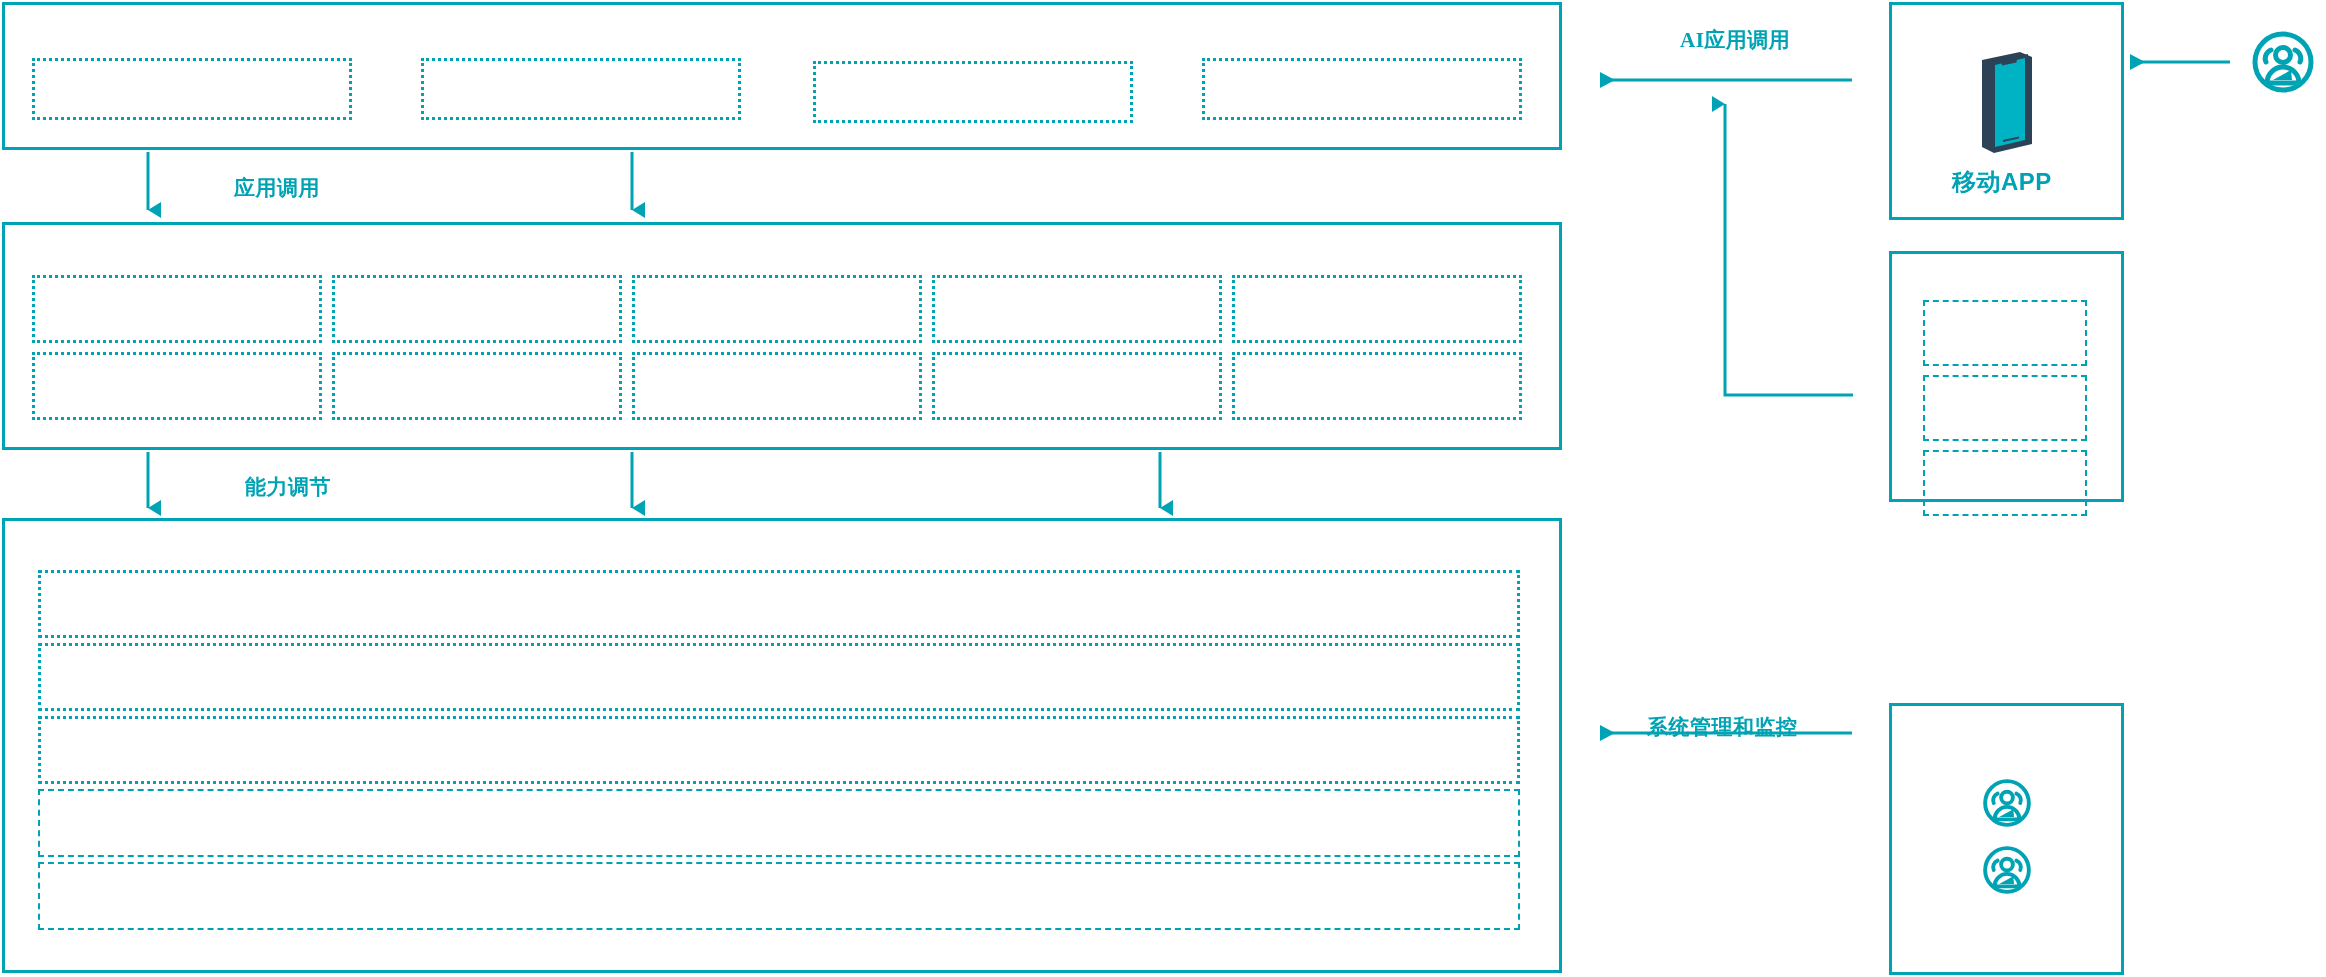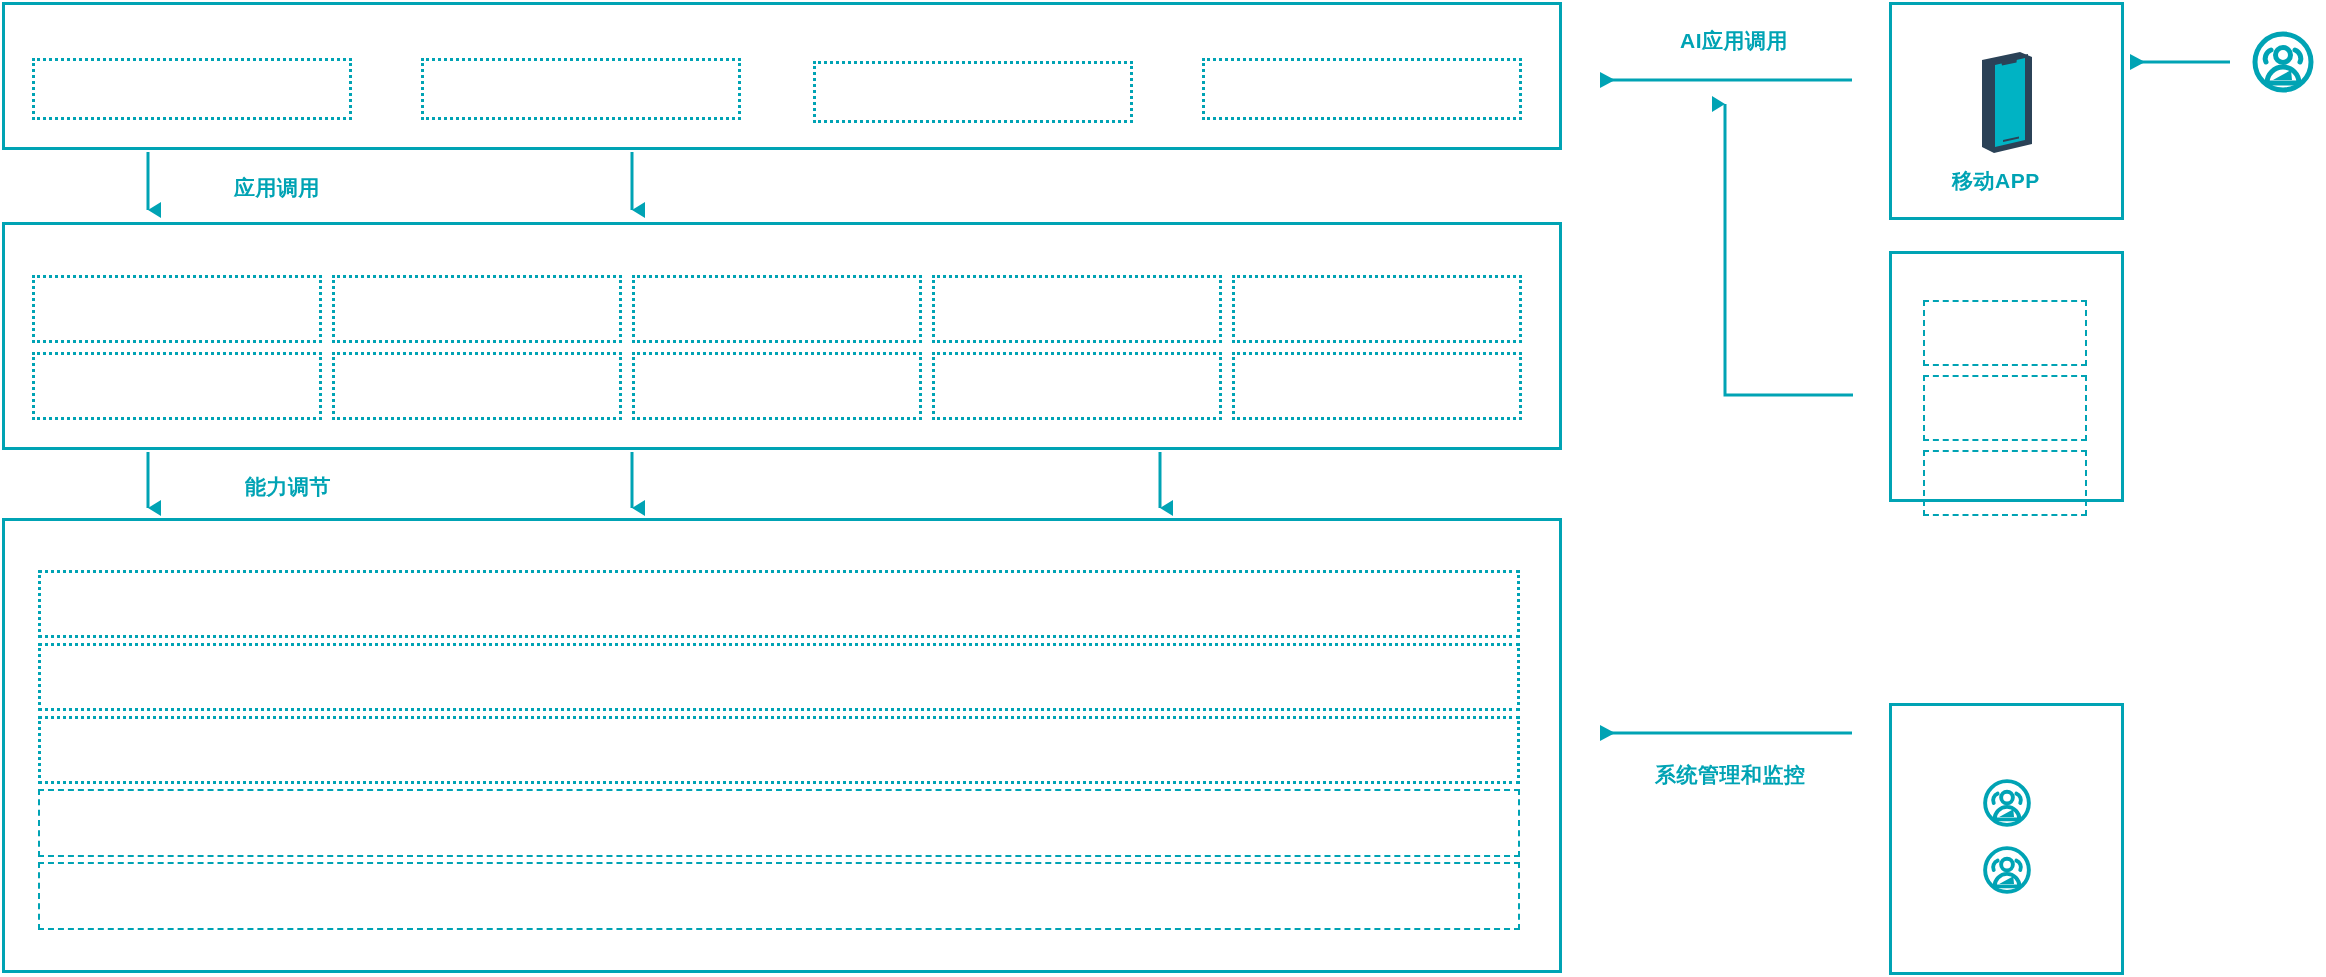--- a/index.html
+++ b/index.html
@@ -42,21 +42,21 @@
   .label {
     position: absolute;
     color: #00A3B4;
     font-size: 21px;
     font-weight: bold;
     letter-spacing: 0.5px;
     white-space: nowrap;
     line-height: 1;
   }
   .label.caption {
-    font-size: 21px;
+    font-size: 24px;
   }
 
   
   .arrow-svg {
     position: absolute;
     overflow: visible;
     pointer-events: none;
   }
 
   
@@ -183,23 +183,23 @@
   <div class="cell" style="left:38px; top:716px; width:1482px; height:68px;">
     <span></span>
   </div>
   <div class="cell fine" style="left:38px; top:789px; width:1482px; height:68px;">
     <span></span>
   </div>
   <div class="cell fine" style="left:38px; top:862px; width:1482px; height:68px;">
     <span></span>
   </div>
 
-  <div class="label" style="left:1680px; top:30px;">AI应用调用</div>
-
-  <div class="label" style="left:1647px; top:764px;margin-left:8px;">系统管理和监控</div>
+  <div class="label" style="left:1680px; top:30px;font-family:Liberation Serif, serif;">AI应用调用</div>
+
+  <div class="label" style="left:1647px; top:716px;">系统管理和监控</div>
 
   <div class="panel" style="left:1889px; top:2px; width:235px; height:218px;">
   </div>
 
   <svg class="icon" viewBox="0 0 70 110" style="left:1972px; top:48px; width:70px; height:110px;">
     <g>
       <path d="M10 12 L48 4 L60 9 L60 96 L22 105 L10 99 Z" fill="#2B4257"></path>
       <path d="M20 14 L56 6 L56 95 L20 103 Z" fill="#2B4257"></path>
       <path d="M23 17 L53 10 L53 92 L23 99 Z" fill="#00B3C4"></path>
       <path d="M29 13 L45 9.5 L44.5 14.5 L30 17.5 Z" fill="#2B4257"></path>

